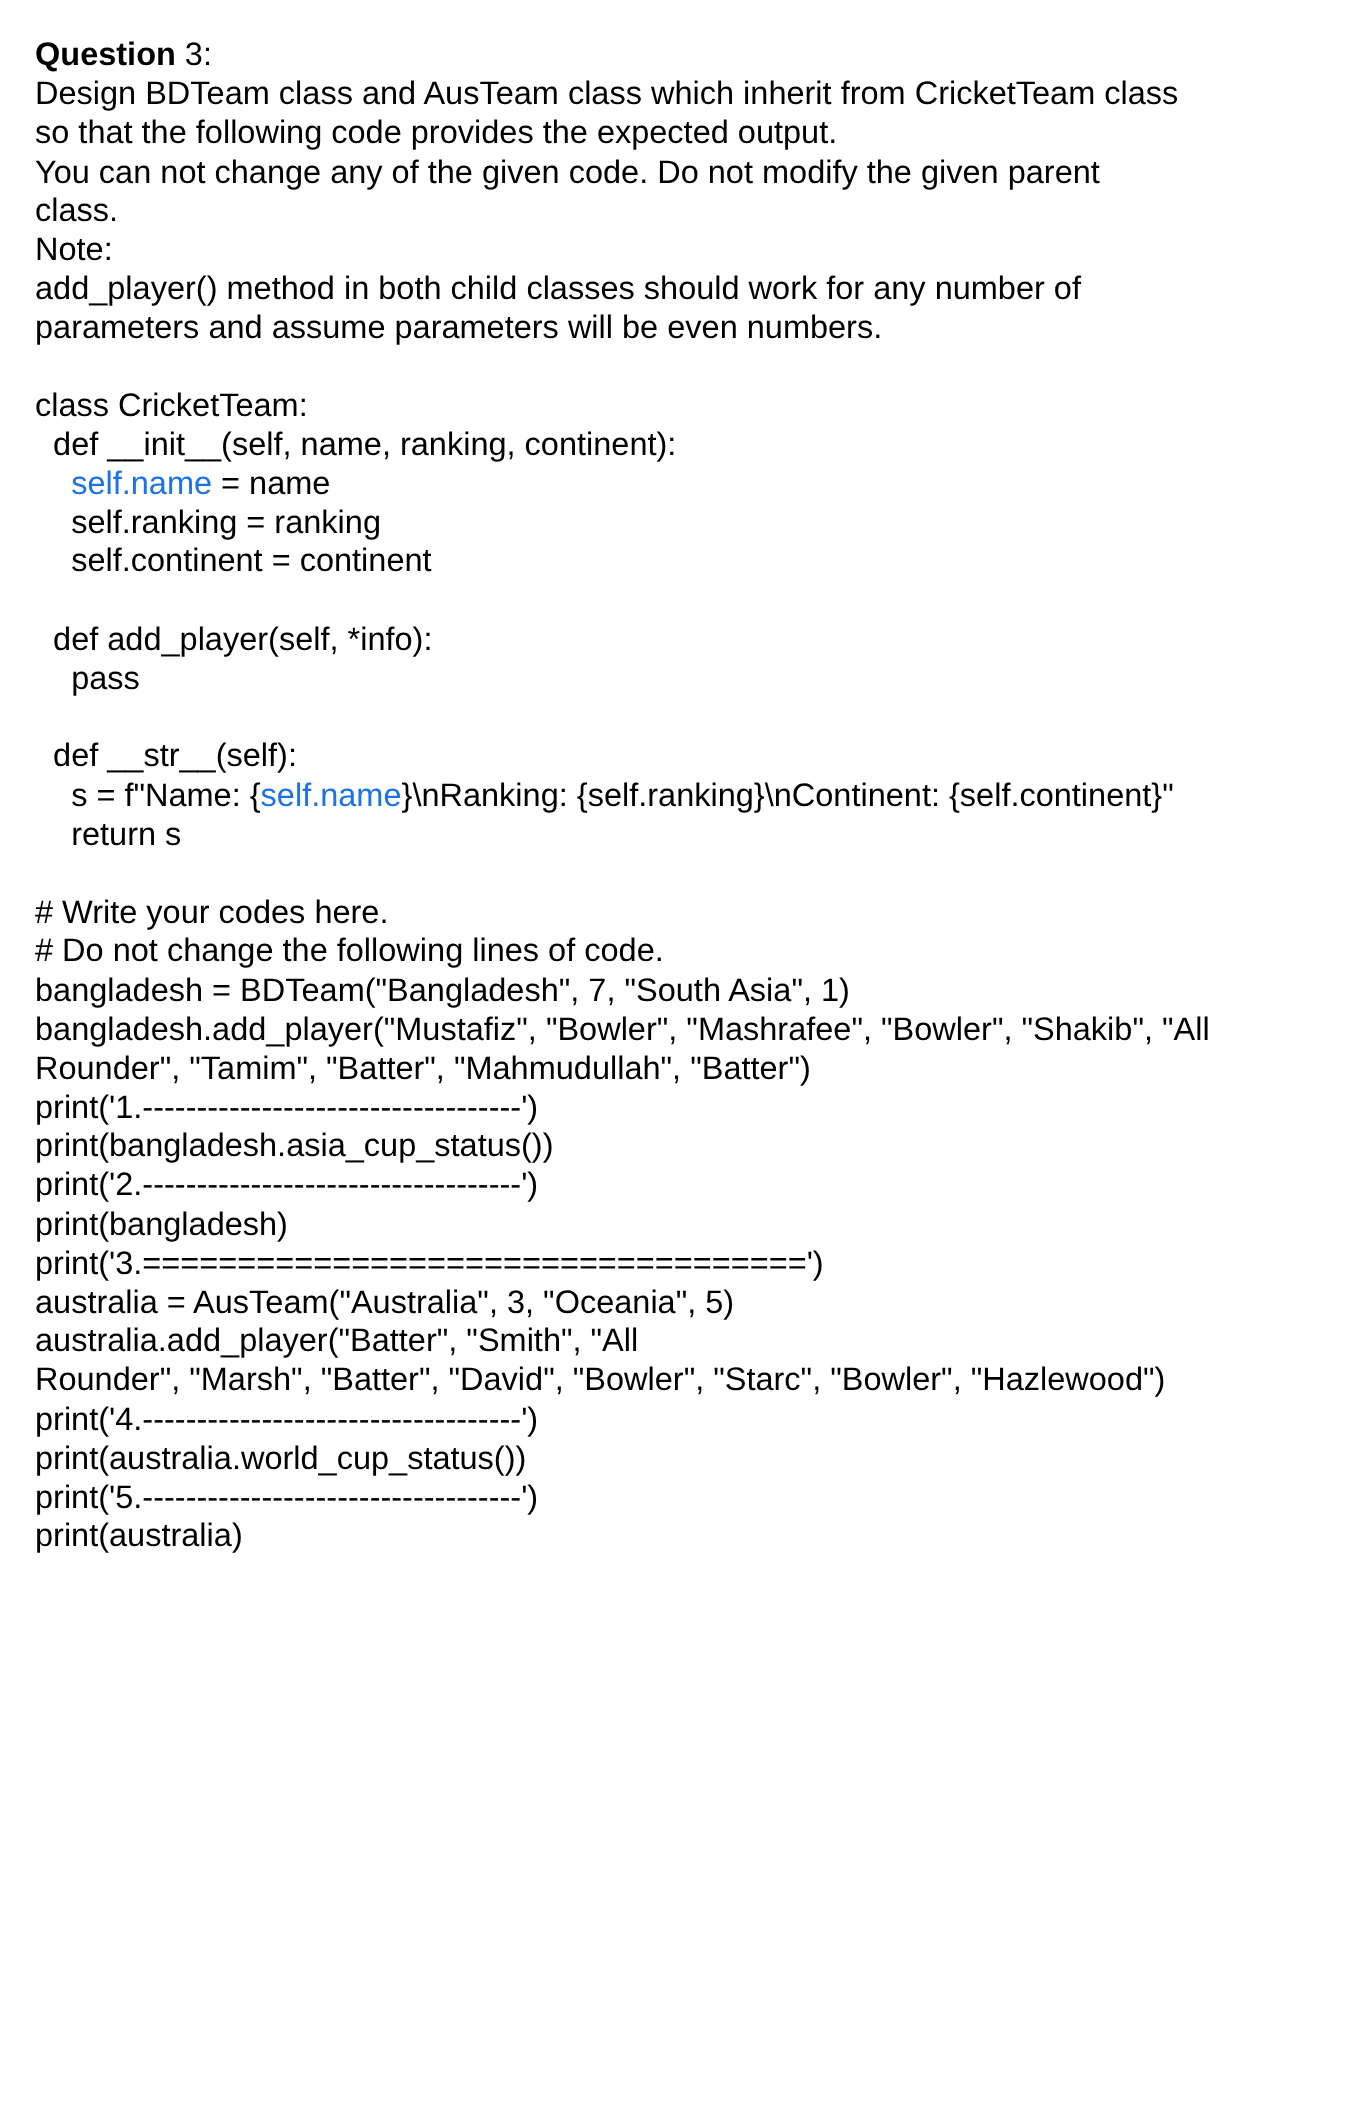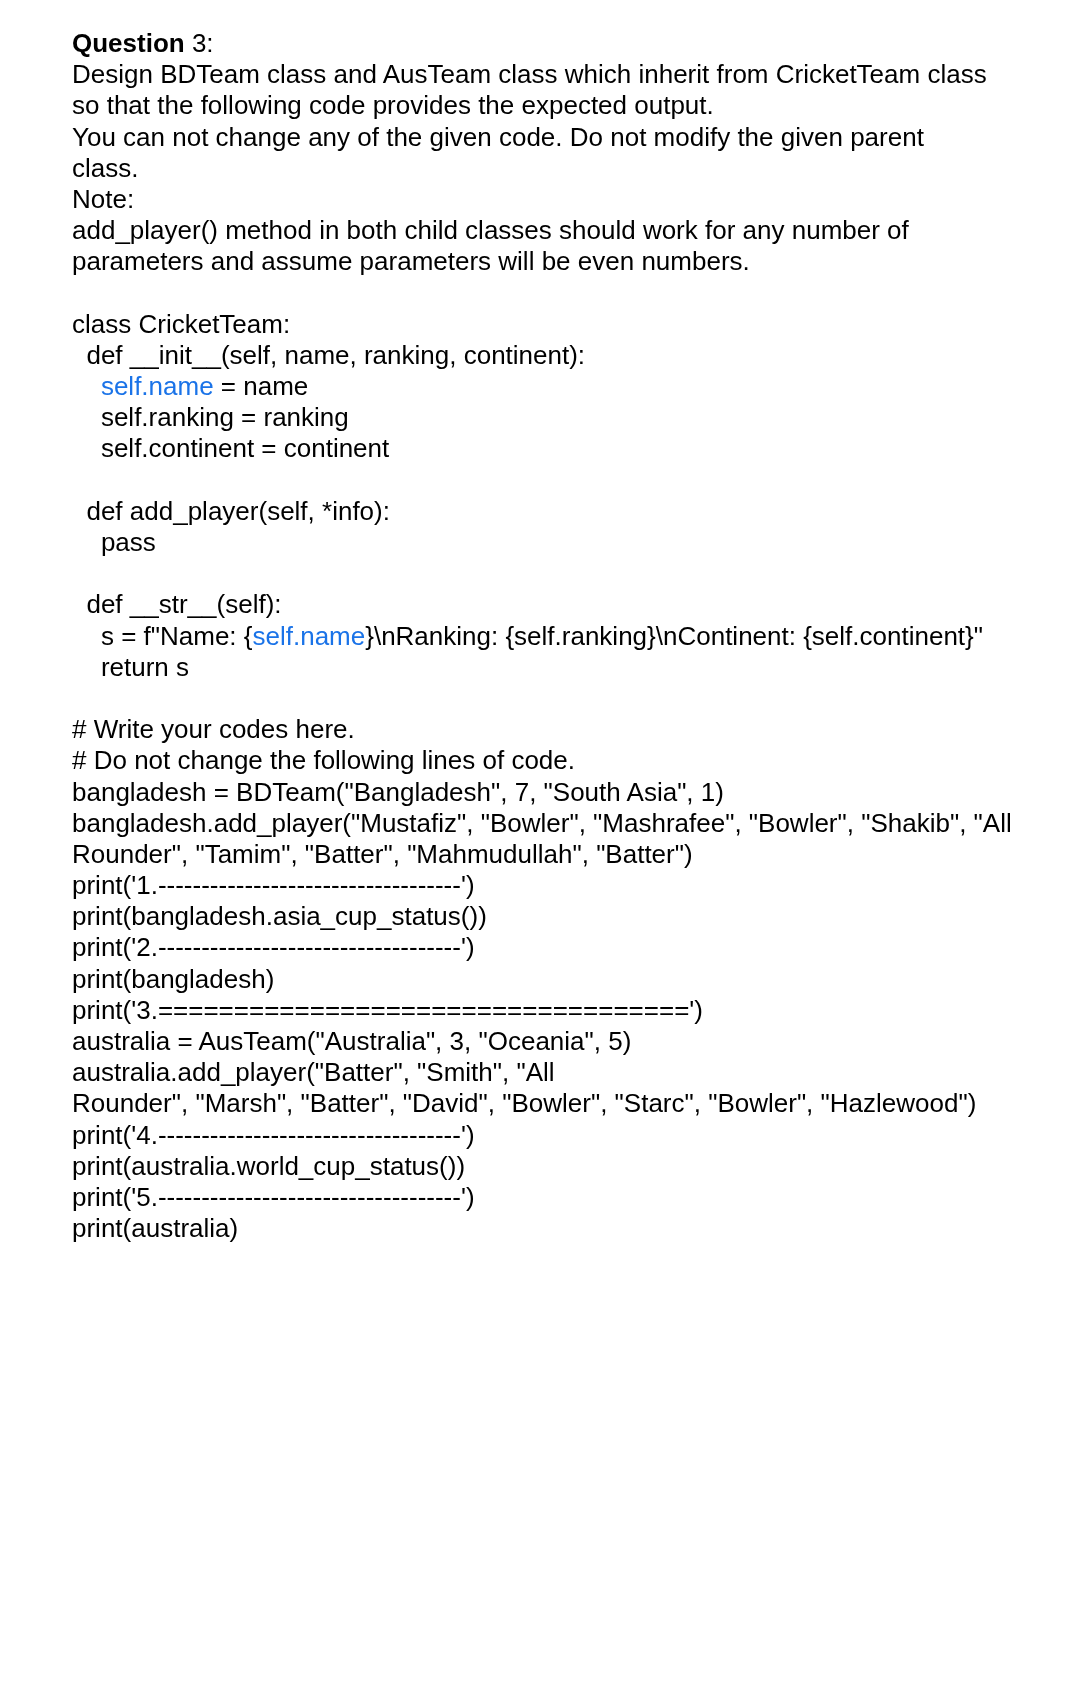--- a/index.html
+++ b/index.html
@@ -12,21 +12,20 @@
       font-size: 26px;
       line-height: 1.2;
       color: #000;
       background: #fff;
       padding: 28px;
       width: 1076px;
     }
     .content {
       white-space: pre-wrap;
       word-wrap: break-word;
-      margin-left: 44px;
     }
     .bold {
       font-weight: bold;
     }
     .link {
       color: #1a73e8;
       text-decoration: none;
     }
   </style>
 </head>

